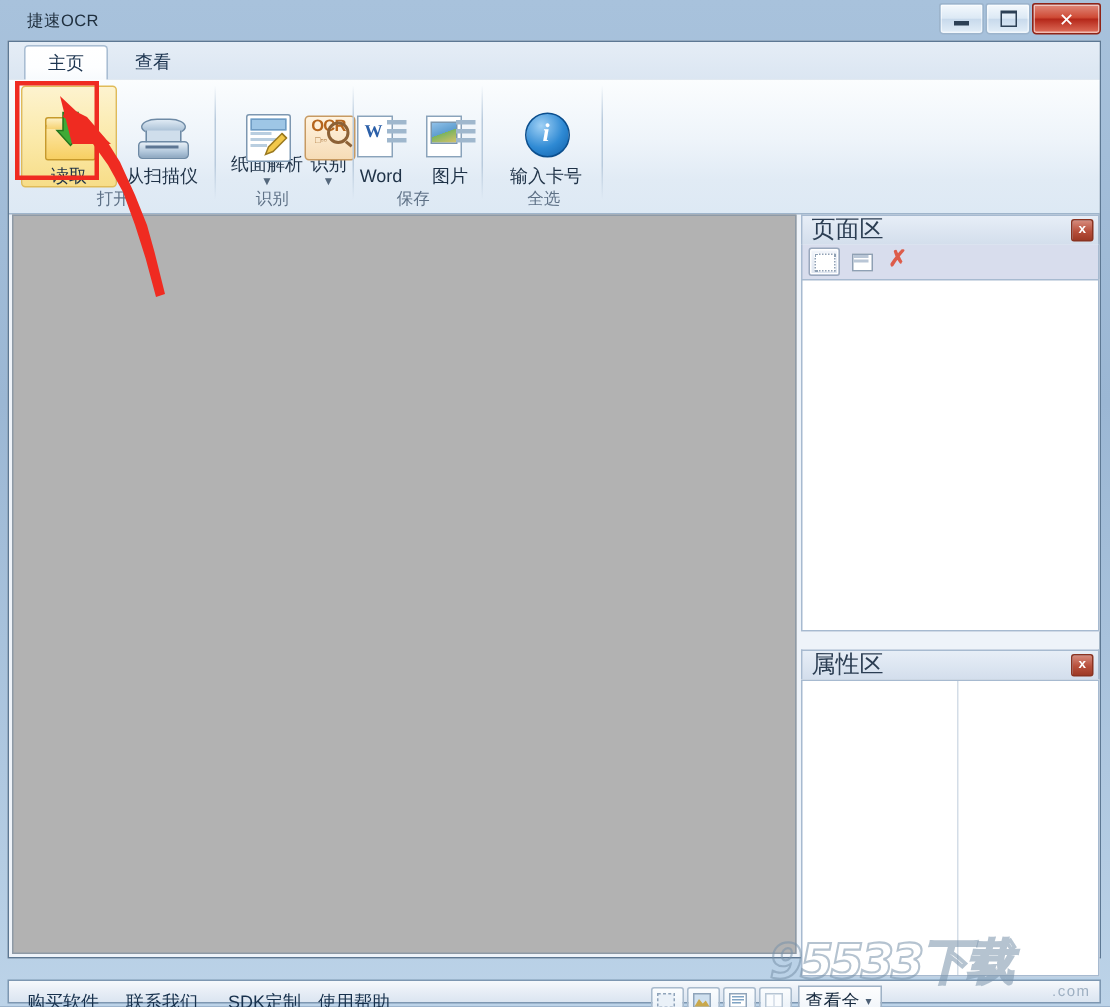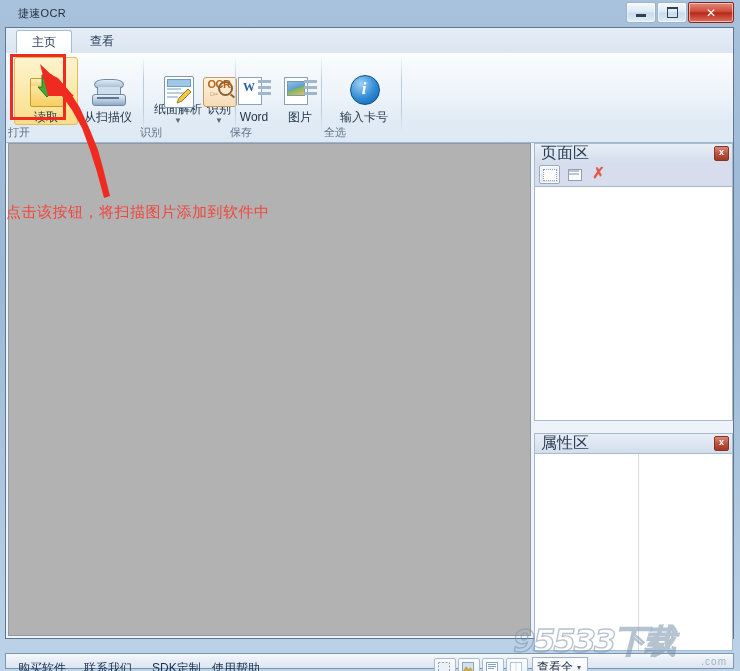--- a/index.html
+++ b/index.html
@@ -66,21 +66,21 @@
     position:absolute;left:0;top:25px;right:0;height:89px;
     background:linear-gradient(180deg,#fbfdfe 0%,#eef4fa 45%,#e1ebf5 75%,#dde9f4 100%);
     border-bottom:1px solid #9fb5cb;
   }
   .grp{position:absolute;top:0;height:89px;}
   .grp .sep{
     position:absolute;right:0;top:4px;width:1px;height:76px;
     background:linear-gradient(180deg,rgba(175,195,215,0) 0%,#b9cbdd 30%,#b9cbdd 70%,rgba(175,195,215,0) 100%);
   }
   .grp .glabel{
-    position:absolute;bottom:2px;left:0;right:1px;text-align:left;
+    position:absolute;bottom:2px;left:0;right:1px;text-align:center;
     font-size:11px;color:#5e7186;
   }
   .btn{
     position:absolute;top:4px;width:62px;height:66px;
     display:flex;flex-direction:column;align-items:center;
     cursor:default;border:1px solid transparent;border-radius:3px;
   }
   .btn .lbl{font-size:12px;color:#1f3247;margin-top:2px;line-height:14px;}
   .btn .lbl.en{font-size:12px;}
   .btn.sel{
@@ -358,21 +358,20 @@
       </div>
     </div>
 
   </div>
 
   <div class="anno-box"></div>
   <svg class="anno-svg">
     <polygon points="44,71 58,78 70,92 80,108 90,130 98,150 103,168 110,196 104,198 97,172 90,150 82,128 72,110 62,96 52,84 42,78" fill="#ef2b21"></polygon>
     <polygon points="40,64 74,96 48,96" fill="#ef2b21"></polygon>
   </svg>
-  <div class="anno-text">点击该按钮，将扫描图片添加到软件中</div>
 
   <div class="statusbar">
     <span class="slink" style="left:12px;">购买软件</span>
     <span class="slink" style="left:78px;">联系我们</span>
     <span class="slink" style="left:146px;">SDK定制</span>
     <span class="slink" style="left:206px;">使用帮助</span>
 
     <div class="vbtns">
       <div class="vbtn">
         <svg class="m" viewBox="0 0 12 10">

